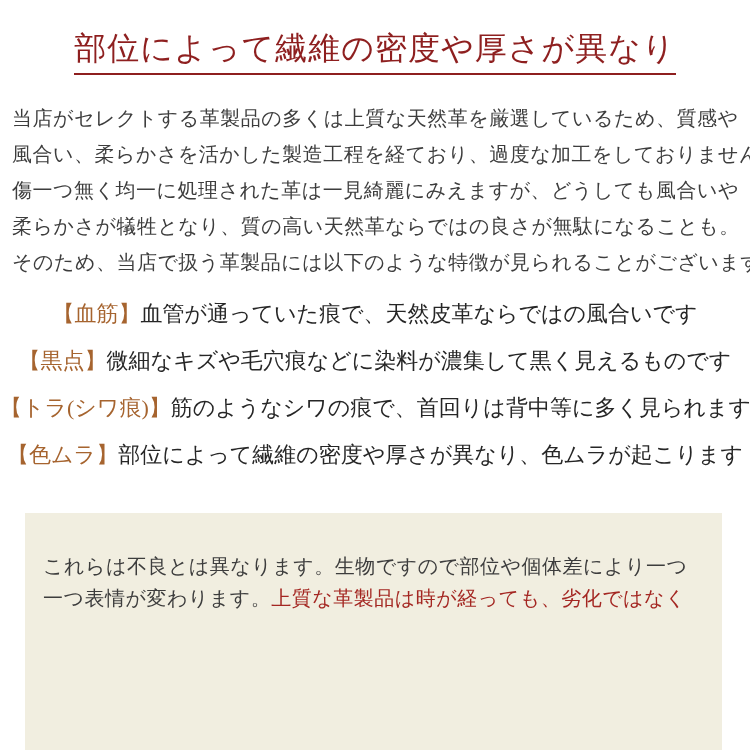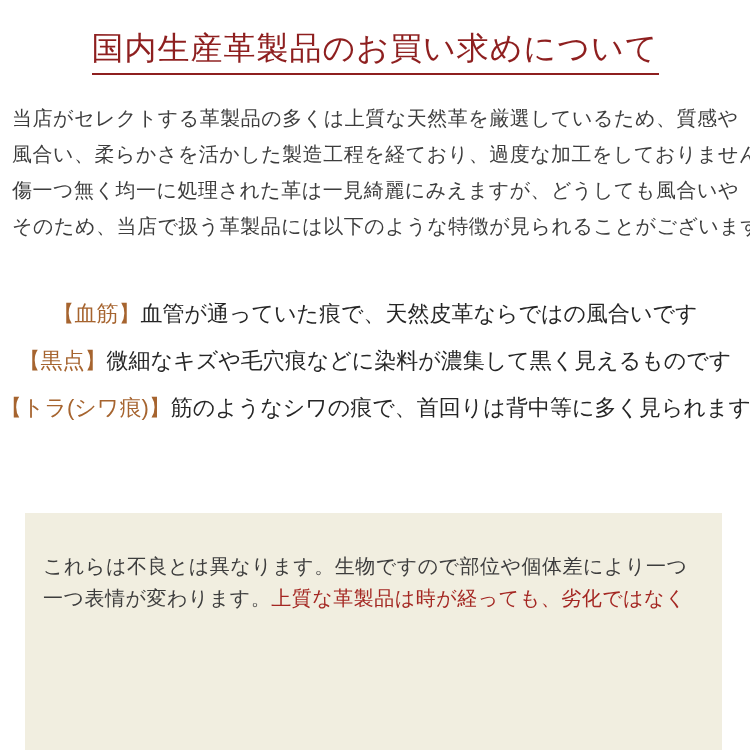--- a/index.html
+++ b/index.html
@@ -27,21 +27,21 @@
   .intro{
     position:absolute;top:100px;left:12px;width:716px;
     font-size:20px;
     line-height:36px;
     color:#3d3d3d;
     letter-spacing:0.5px;
   }
   .intro-line{white-space:nowrap;}
   .features{
     position:absolute;top:297px;left:0;width:750px;
-    font-family:Liberation Sans, sans-serif;
+    font-family:Liberation Serif, serif;
     font-size:22px;
     font-weight:500;
     color:#262626;
   }
   .feature-row{
     text-align:center;
     line-height:33px;
     margin-bottom:14px;
     white-space:nowrap;
   }
@@ -62,39 +62,43 @@
     white-space:nowrap;
   }
   .note-red{color:#a42722;font-family:Liberation Serif, serif;}
 </style>
 </head>
 <body>
 
 <div class="page">
 
   <div class="title-wrap">
-    <span class="page-title">国内生産革製品のお買い求めについて</span>
+    <span class="page-title">部位によって繊維の密度や厚さが異なり</span>
   </div>
 
   <div class="intro">
     <div class="intro-line">当店がセレクトする革製品の多くは上質な天然革を厳選しているため、質感や</div>
     <div class="intro-line">風合い、柔らかさを活かした製造工程を経ており、過度な加工をしておりません。</div>
     <div class="intro-line">傷一つ無く均一に処理された革は一見綺麗にみえますが、どうしても風合いや</div>
+    <div class="intro-line">柔らかさが犠牲となり、質の高い天然革ならではの良さが無駄になることも。</div>
     <div class="intro-line">そのため、当店で扱う革製品には以下のような特徴が見られることがございます。</div>
   </div>
 
   <div class="features">
     <div class="feature-row">
       <span class="feature-label">【血筋】</span><span class="feature-text">血管が通っていた痕で、天然皮革ならではの風合いです</span>
     </div>
     <div class="feature-row">
       <span class="feature-label">【黒点】</span><span class="feature-text">微細なキズや毛穴痕などに染料が濃集して黒く見えるものです</span>
     </div>
     <div class="feature-row">
       <span class="feature-label">【トラ(シワ痕)】</span><span class="feature-text">筋のようなシワの痕で、首回りは背中等に多く見られます</span>
+    </div>
+    <div class="feature-row">
+      <span class="feature-label">【色ムラ】</span><span class="feature-text">部位によって繊維の密度や厚さが異なり、色ムラが起こります</span>
     </div>
   </div>
 
   <div class="note-box">
     <div class="note-line">
       <span>これらは不良とは異なります。生物ですので部位や個体差により一つ</span>
     </div>
     <div class="note-line">
       <span>一つ表情が変わります。</span><span class="note-red">上質な革製品は時が経っても、劣化ではなく</span>
     </div>

